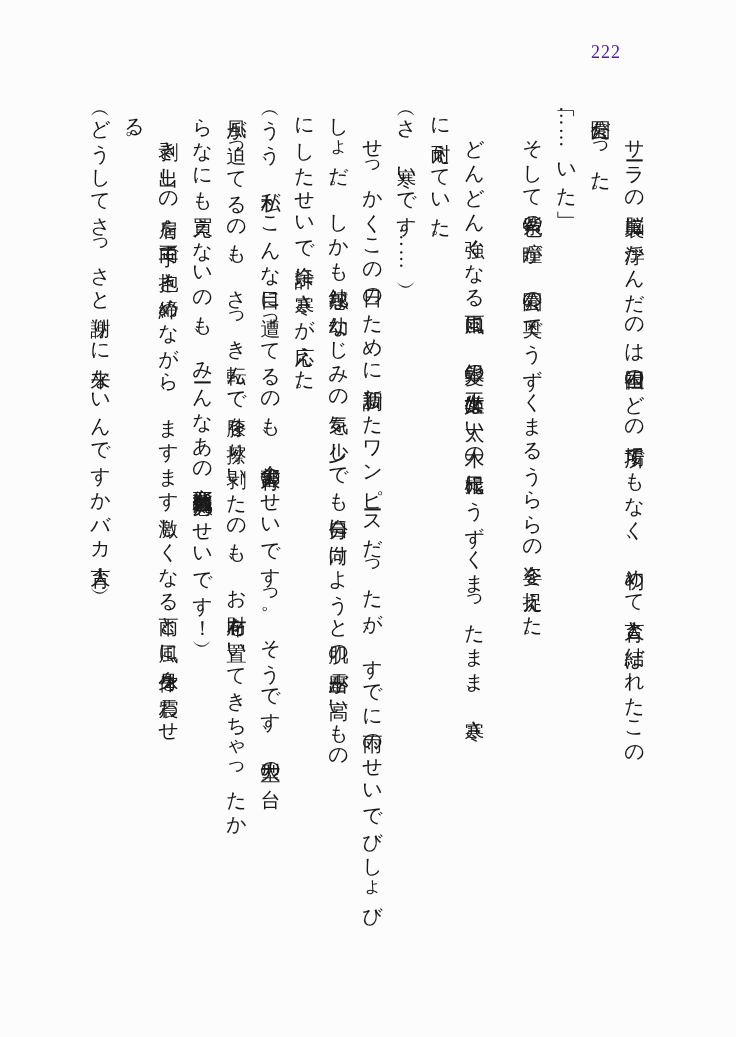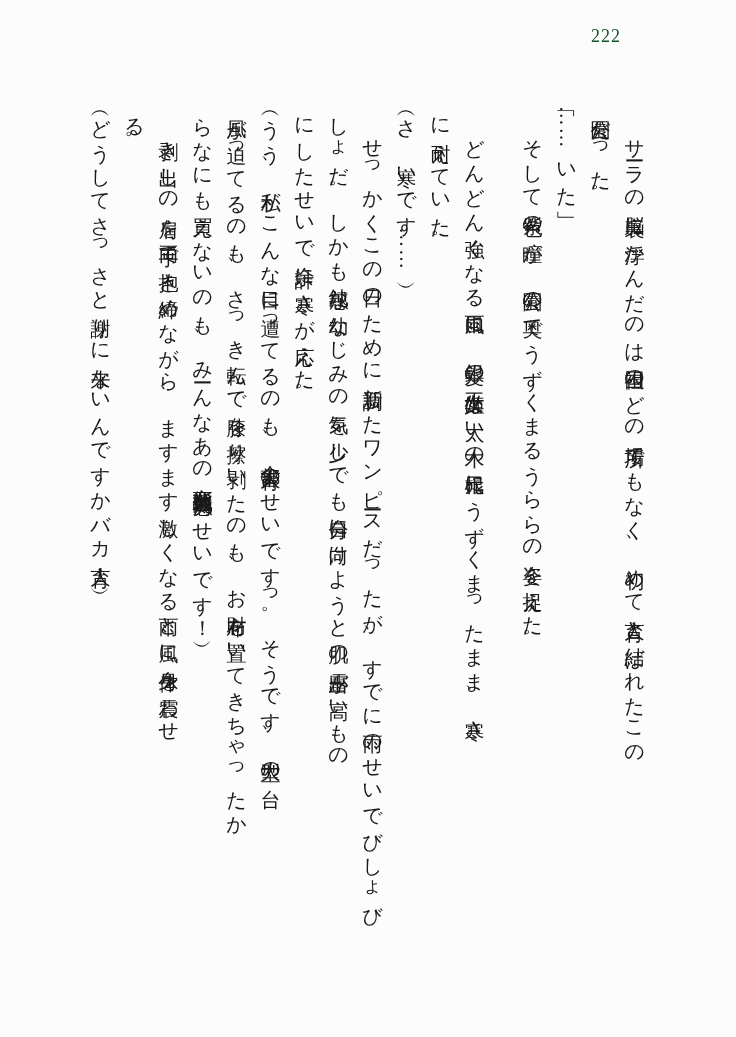--- a/index.html
+++ b/index.html
@@ -13,25 +13,25 @@
     overflow: hidden;
     background: #fcfcfc;
     font-family: "Liberation Serif", "DejaVu Serif", serif;
   }
   .page {
     position: absolute;
     inset: 0;
   }
   .page-number {
     position: absolute;
-    top: 26px;
+    top: 42px;
     left: 591px;
     font-size: 18px;
     line-height: 20px;
-    color: #14532d;
+    color: #4c1d95;
     letter-spacing: 1px;
   }
   .text-block {
     position: absolute;
     top: 104px;
     right: 84px;
     writing-mode: vertical-rl;
     text-orientation: mixed;
     font-size: 20px;
     letter-spacing: 1.7px;

